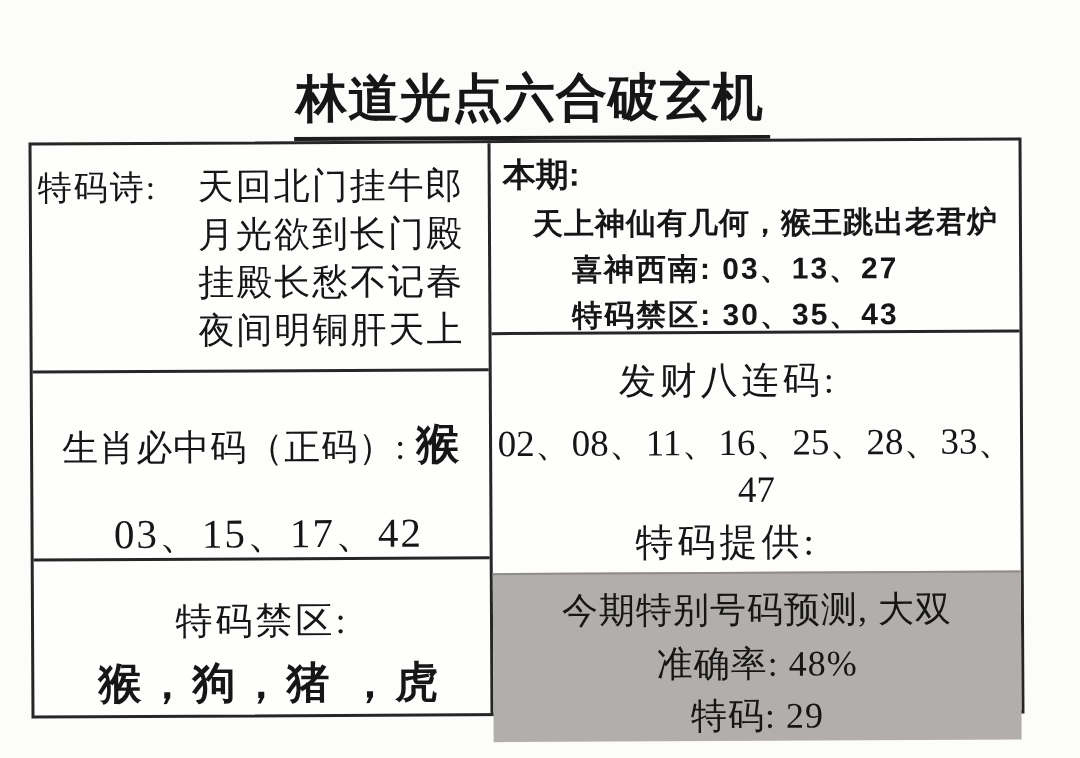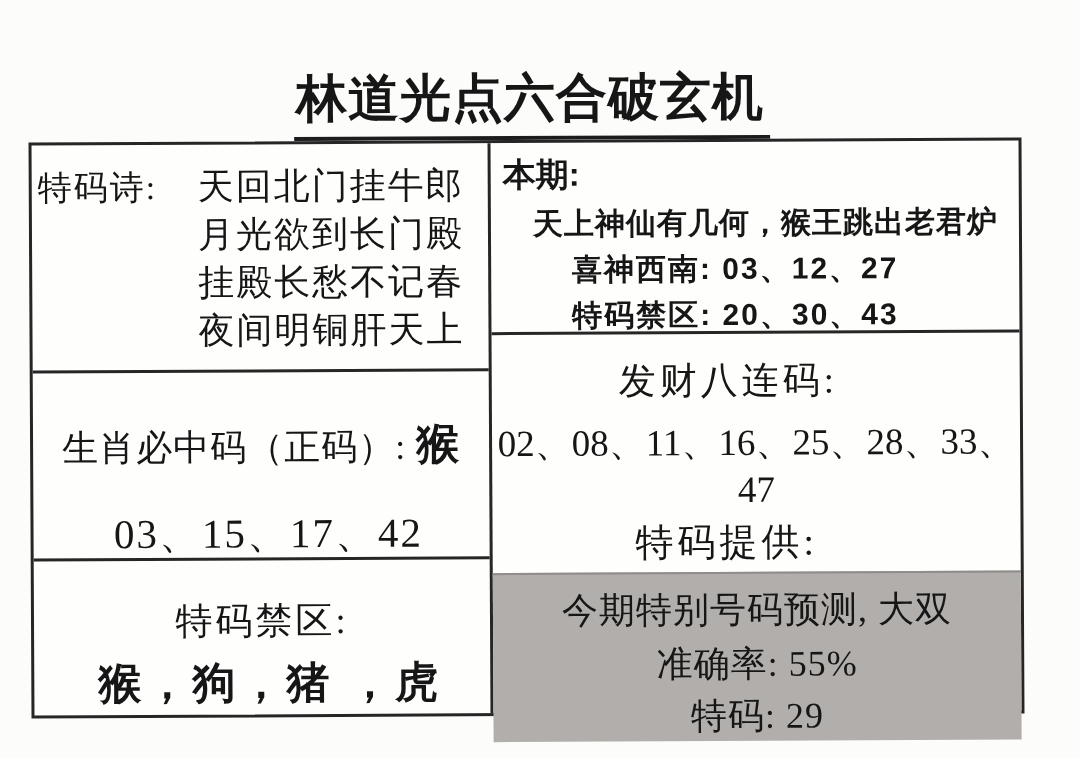--- a/index.html
+++ b/index.html
@@ -234,40 +234,40 @@
 
     </div>
 
     <div class="col-right">
 
       <div class="cell current-cell">
         <div class="current-label">本期:</div>
         <div class="current-verse">天上神仙有几何，猴王跳出老君炉</div>
         <div class="current-line">
           <span>喜神西南:</span>
-          <span>03、12、27</span>
+          <span>03、13、27</span>
         </div>
         <div class="current-line">
           <span>特码禁区:</span>
-          <span>20、30、43</span>
+          <span>30、35、43</span>
         </div>
       </div>
 
       <div class="cell lucky-cell">
         <div class="lucky-heading-1">发财八连码:</div>
         <div class="lucky-numbers-1">02、08、11、16、25、28、33、47</div>
         <div class="lucky-heading-2">特码提供:</div>
         <div class="lucky-numbers-2">3、13、25、39、46</div>
       </div>
 
       <div class="cell prediction-cell">
         <div class="prediction-line-1">今期特别号码预测, 大双</div>
         <div class="prediction-line-2">
           <span>准确率:</span>
-          <span>55%</span>
+          <span>48%</span>
         </div>
         <div class="prediction-line-3">
           <span>特码:</span>
           <span>29</span>
         </div>
       </div>
 
     </div>
   </div>
 </div>

